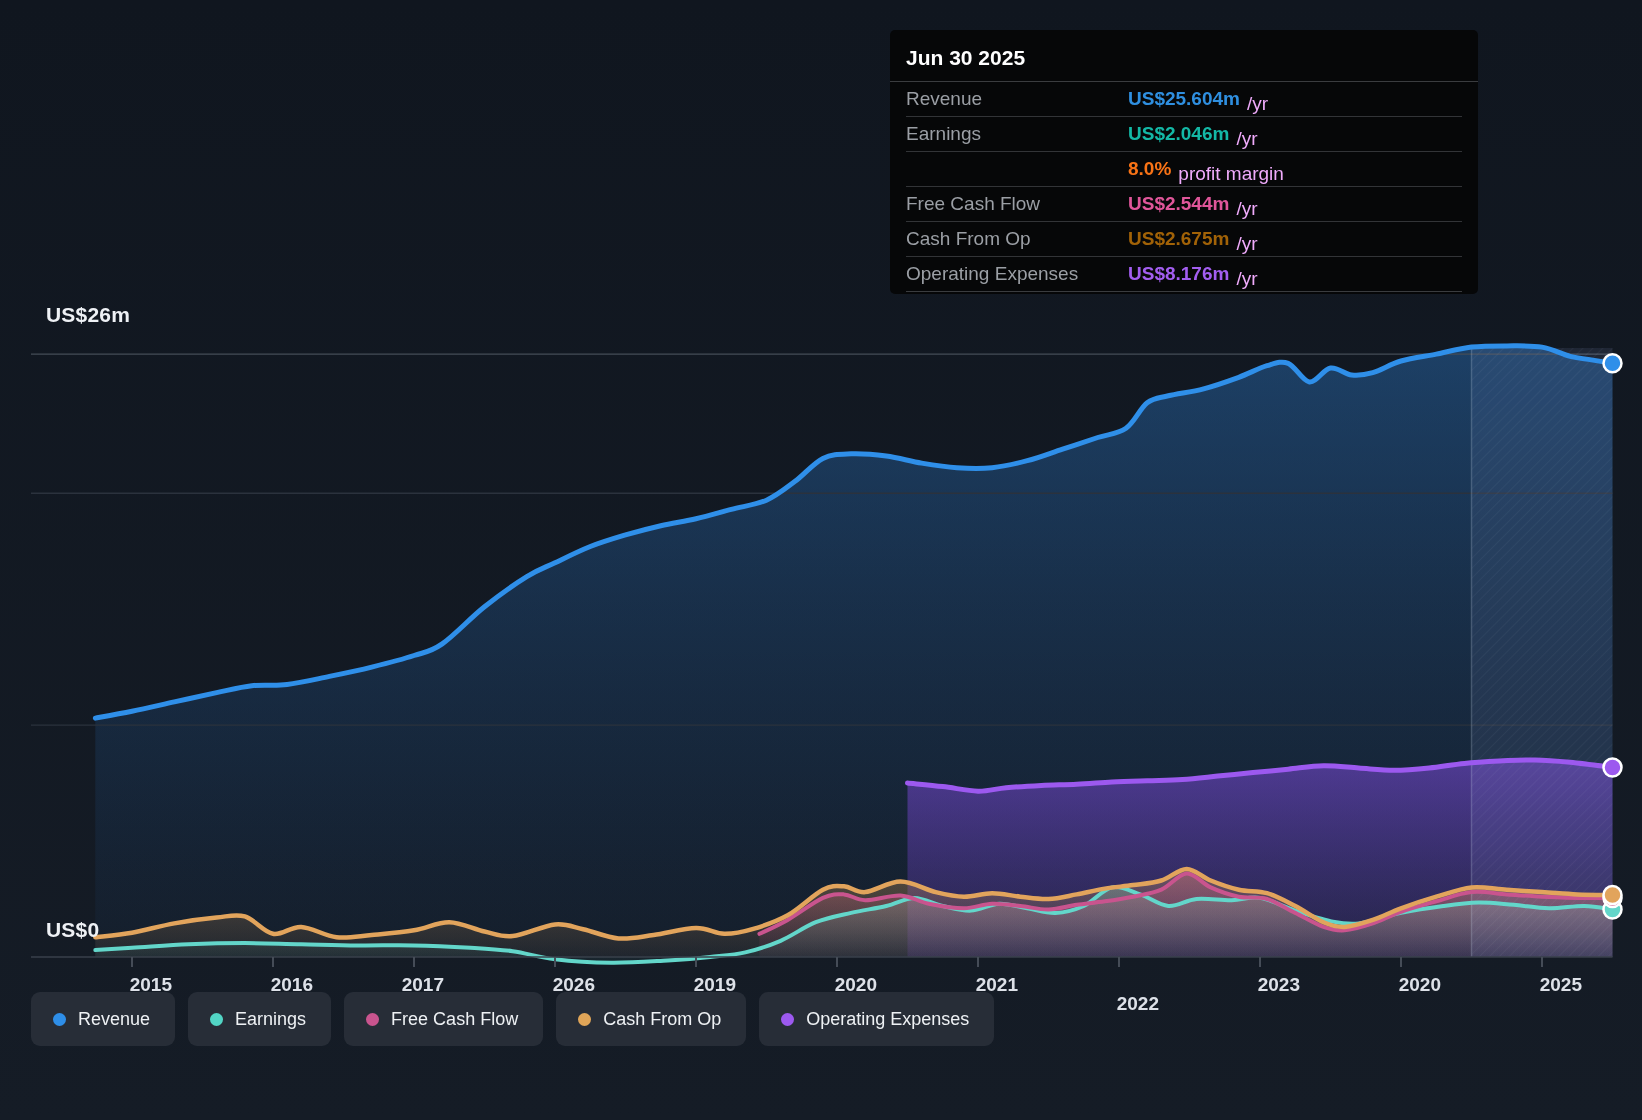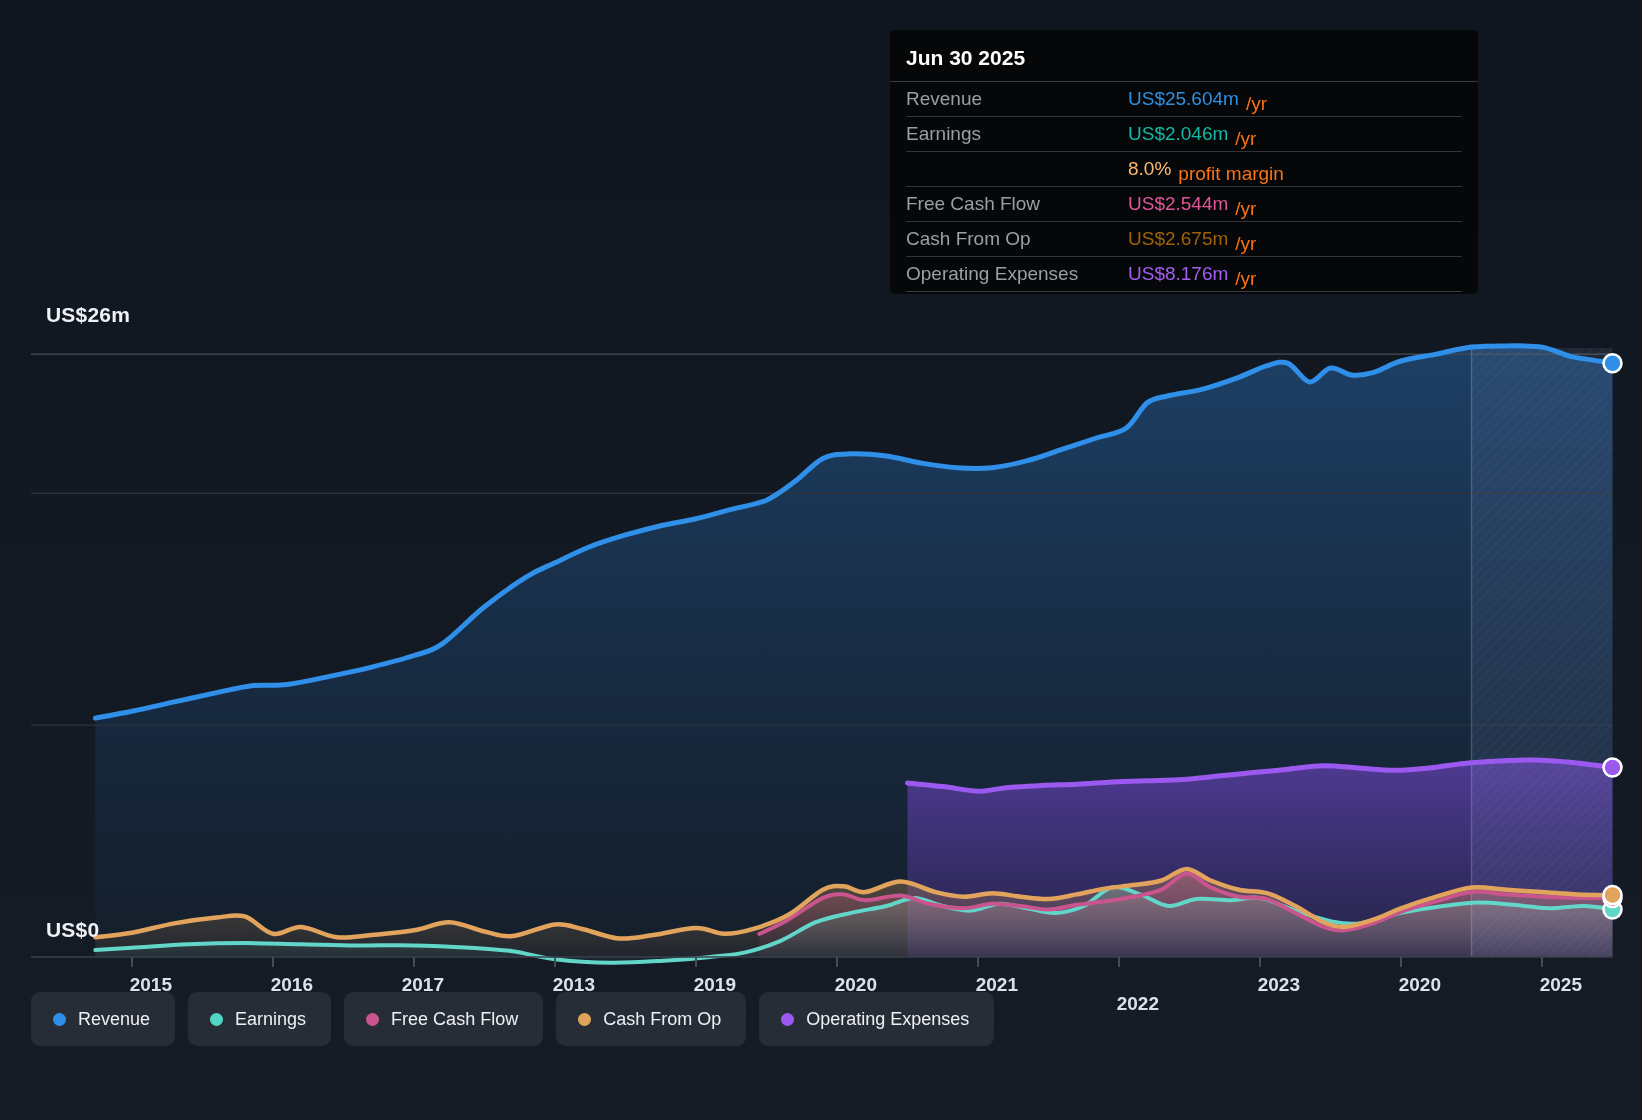--- a/index.html
+++ b/index.html
@@ -13,22 +13,22 @@
                 font-size:19px;font-weight:700;color:#dde1e8;}
   
   .tooltip{position:absolute;left:890px;top:30px;width:588px;background:#060708;border-radius:5px;
            box-sizing:border-box;padding:0 0 2px 0;}
   .tooltip .title{font-size:21px;font-weight:700;color:#ffffff;padding:16px 16px 11px 16px;
                   border-bottom:1px solid #3a3c3f;}
   .trow{display:flex;align-items:center;height:34px;margin:0 16px;border-bottom:1px solid #323437;
         font-size:19px;}
   .trow:nth-last-child(1){border-bottom:1px solid #3a3c3f;}
   .trow .lbl{width:222px;color:#9b9fa5;flex:none;}
-  .trow .val{font-weight:400;}
-  .trow .sfx{color:#f97316;margin-left:7px;margin-top:9px;}
+  .trow .val{font-weight:700;}
+  .trow .sfx{color:#f0abfc;margin-left:7px;margin-top:9px;}
   .trow.margin-row{border-bottom:1px solid #323437;}
   
   .legend{position:absolute;left:31px;top:992px;display:flex;gap:13px;}
   .chip{display:inline-flex;align-items:center;gap:12px;height:54px;padding:0 25px 0 22px;
         background:#272d37;border-radius:9px;font-size:18px;color:#eef1f4;cursor:pointer;}
   .chip .dot{width:13px;height:13px;border-radius:50%;flex:none;}
 </style>
 </head>
 <body>
 
@@ -100,21 +100,21 @@
       <circle cx="1612.5" cy="895.0" r="9" fill="#e2a45c" stroke="#ffffff" stroke-width="2.5"></circle>
     </svg>
 
   <div class="ylabel max">US$26m</div>
   <div class="ylabel zero">US$0</div>
 
   <div class="xlabels" id="xlabels">
       <span style="left: 132px;">2015</span>
       <span style="left: 273px;">2016</span>
       <span style="left: 404px;">2017</span>
-      <span style="left: 555px;">2013</span>
+      <span style="left: 555px;">2026</span>
       <span style="left: 696px;">2019</span>
       <span style="left: 837px;">2020</span>
       <span style="left: 978px;">2021</span>
       <span style="left: 1119px; margin-top: 19px;">2022</span>
       <span style="left: 1260px;">2023</span>
       <span style="left: 1401px;">2020</span>
       <span style="left: 1542px;">2025</span>
     </div>
 
   <div class="tooltip">
@@ -125,21 +125,21 @@
           <span class="val" style="color: rgb(47, 143, 224);">US$25.604m</span>
           <span class="sfx">/yr</span>
         </div>
         <div class="trow">
           <span class="lbl">Earnings</span>
           <span class="val" style="color: #14b8a6;">US$2.046m</span>
           <span class="sfx">/yr</span>
         </div>
         <div class="trow margin-row">
           <span class="lbl"></span>
-          <span class="val" style="color: #fdba74; text-align: center;">8.0%</span>
+          <span class="val" style="color: #f97316; text-align: center;">8.0%</span>
           <span class="sfx">profit margin</span>
         </div>
         <div class="trow">
           <span class="lbl">Free Cash Flow</span>
           <span class="val" style="color: rgb(224, 86, 154);">US$2.544m</span>
           <span class="sfx">/yr</span>
         </div>
         <div class="trow">
           <span class="lbl">Cash From Op</span>
           <span class="val" style="color: #a16207;">US$2.675m</span>

